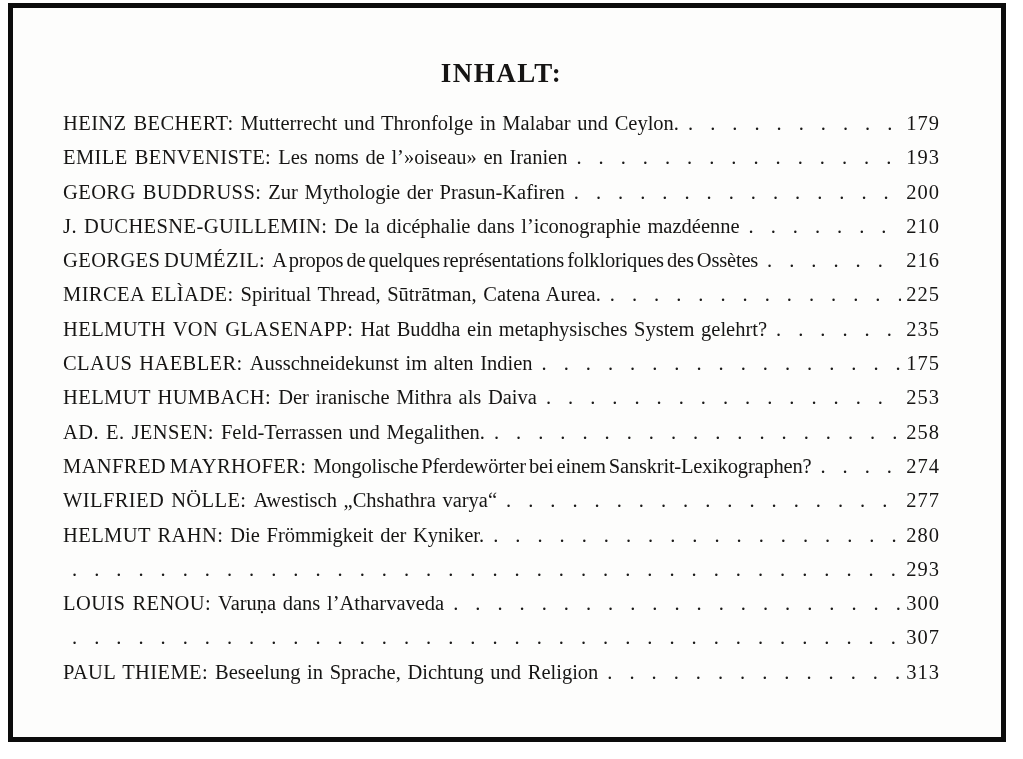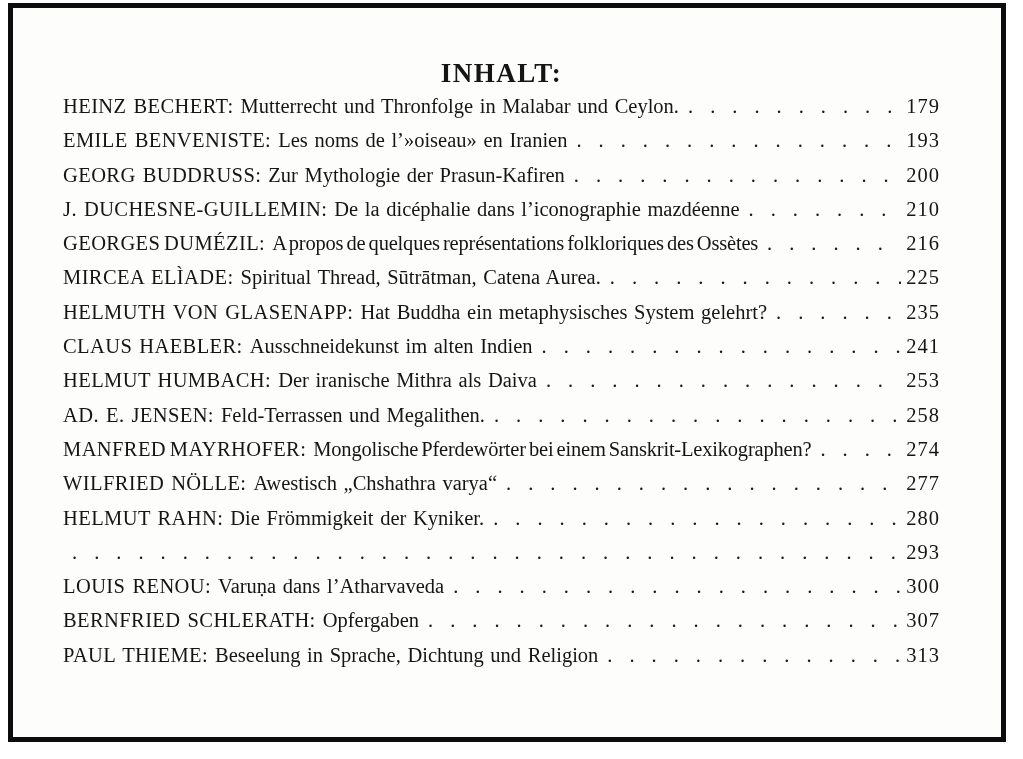--- a/index.html
+++ b/index.html
@@ -28,21 +28,21 @@
   }
   .toc-title {
     text-align: center;
     font-size: 27px;
     font-weight: bold;
     letter-spacing: 1.5px;
     line-height: 1;
     margin: 22px 0 0 0;
   }
   .entries {
-    margin-top: 8px;
+    margin-top: 25px;
   }
   .row {
     display: flex;
     align-items: baseline;
     height: 34.3px;
     font-size: 20.5px;
     word-spacing: 1.5px;
     white-space: nowrap;
   }
   .row .text {
@@ -145,21 +145,21 @@
 
       <div class="row">
         <span class="text"><span class="author">HELMUTH VON GLASENAPP:</span><span>Hat Buddha ein metaphysisches System gelehrt?</span></span>
         <span class="dots">............................................................</span>
         <span class="pg">235</span>
       </div>
 
       <div class="row">
         <span class="text"><span class="author">CLAUS HAEBLER:</span><span>Ausschneidekunst im alten Indien</span></span>
         <span class="dots">............................................................</span>
-        <span class="pg">241</span>
+        <span class="pg">175</span>
       </div>
 
       <div class="row">
         <span class="text"><span class="author">HELMUT HUMBACH:</span><span>Der iranische Mithra als Daiva</span></span>
         <span class="dots">............................................................</span>
         <span class="pg">253</span>
       </div>
 
       <div class="row">
         <span class="text"><span class="author">AD. E. JENSEN:</span><span>Feld-Terrassen und Megalithen.</span></span>
@@ -190,21 +190,20 @@
         <span class="pg">293</span>
       </div>
 
       <div class="row">
         <span class="text"><span class="author">LOUIS RENOU:</span><span>Varuṇa dans l’Atharvaveda</span></span>
         <span class="dots">............................................................</span>
         <span class="pg">300</span>
       </div>
 
       <div class="row">
-        <span class="text"><span class="author">BERNFRIED SCHLERATH:</span><span>Opfergaben</span></span>
         <span class="dots">............................................................</span>
         <span class="pg">307</span>
       </div>
 
       <div class="row">
         <span class="text"><span class="author">PAUL THIEME:</span><span>Beseelung in Sprache, Dichtung und Religion</span></span>
         <span class="dots">............................................................</span>
         <span class="pg">313</span>
       </div>
 

